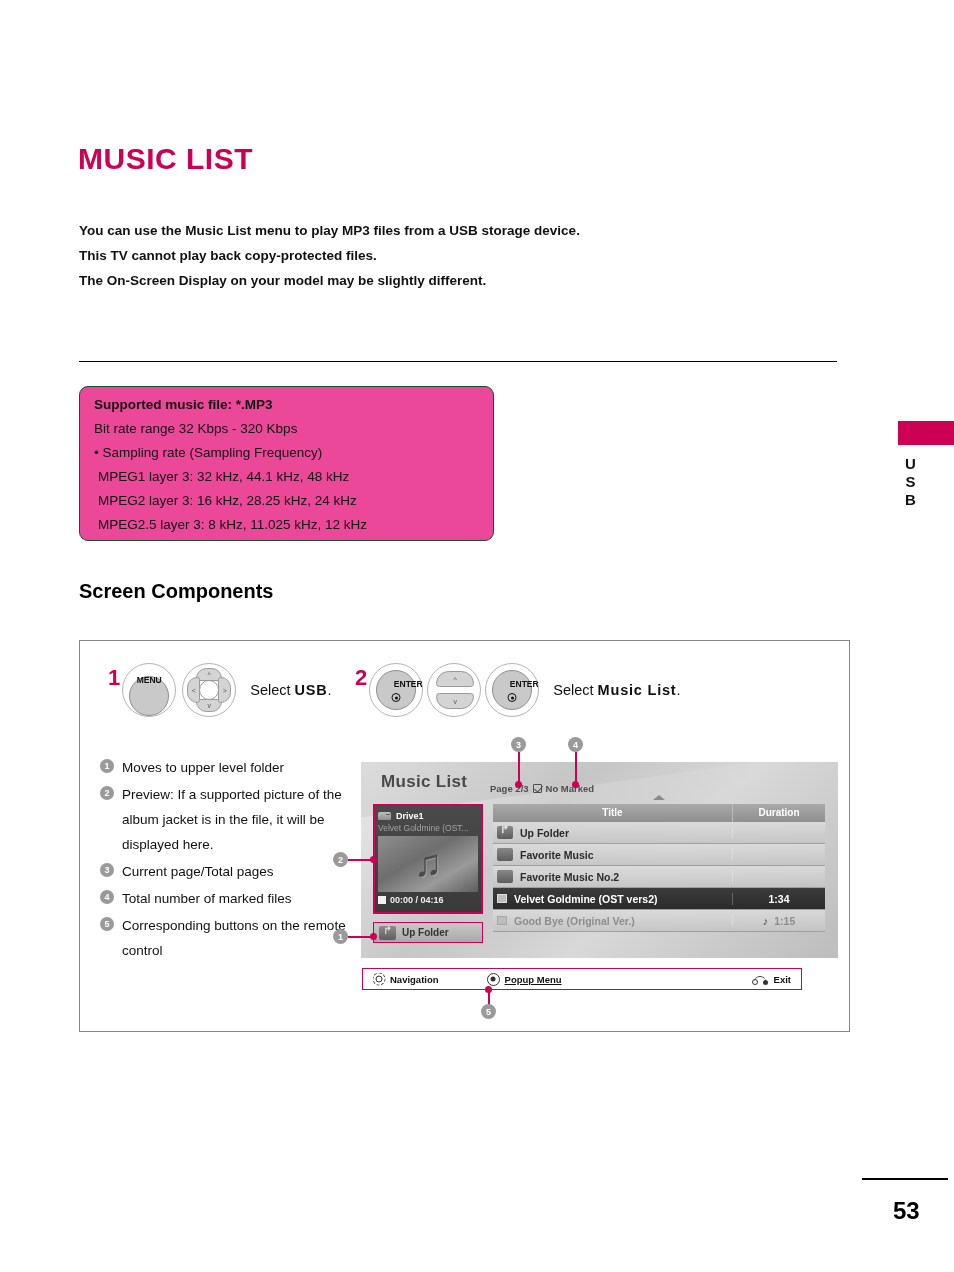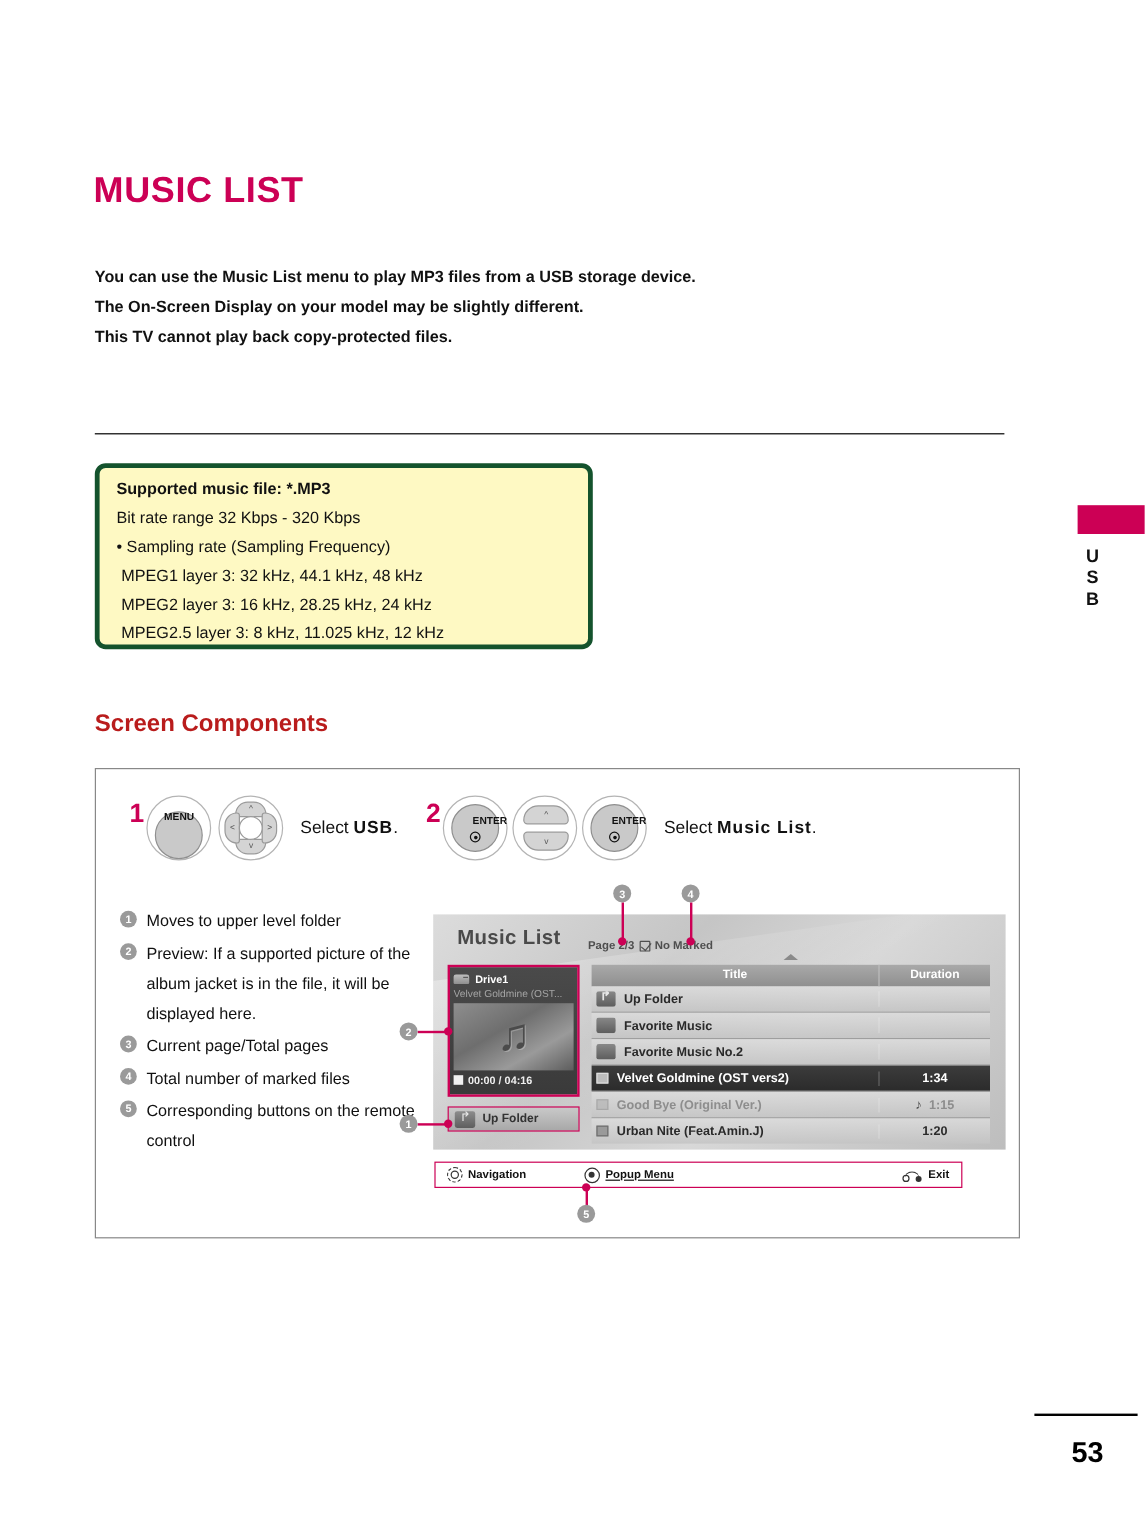--- a/index.html
+++ b/index.html
@@ -50,24 +50,24 @@
     background: #000;
   }
 
   
   .spec-box {
     position: absolute;
     left: 79px;
     top: 386px;
     width: 415px;
     height: 155px;
-    border: 4px solid #14532d;
+    border: 1px solid #14532d;
     border-radius: 9px;
     box-sizing: border-box;
-    background: #fef9c3;
+    background: #ec4899;
   }
   .spec-box .line {
     position: absolute;
     left: 14px;
     font-size: 13.5px;
     line-height: 16px;
     white-space: nowrap;
     color: #111;
   }
   .spec-box .l0 { top: 10px;  font-weight: bold; }
@@ -96,24 +96,24 @@
     letter-spacing: 1px;
     color: #111;
     writing-mode: vertical-rl;
     text-orientation: upright;
   }
 
   
   .section-title {
     position: absolute;
     left: 79px;
-    top: 592px;
+    top: 580px;
     font-size: 20px;
     font-weight: bold;
-    color: #b91c1c;
+    color: #000000;
   }
 
   
   .components-box {
     position: absolute;
     left: 79px;
     top: 640px;
     width: 771px;
     height: 392px;
     border: 1px solid #888;
@@ -664,22 +664,22 @@
     color: #000;
   }
 </style>
 </head>
 <body>
 
 <div class="page-title">MUSIC LIST</div>
 
 <div class="intro">
   <div>You can use the Music List menu to play MP3 files from a USB storage device.</div>
+  <div>This TV cannot play back copy-protected files.</div>
   <div>The On-Screen Display on your model may be slightly different.</div>
-  <div>This TV cannot play back copy-protected files.</div>
 </div>
 
 <div class="rule-top"></div>
 
 <div class="spec-box">
   <div class="line l0">Supported music file: *.MP3</div>
   <div class="line l1">Bit rate range 32 Kbps - 320 Kbps</div>
   <div class="line l2">• Sampling rate (Sampling Frequency)</div>
   <div class="line l3">MPEG1 layer 3: 32 kHz, 44.1 kHz, 48 kHz</div>
   <div class="line l4">MPEG2 layer 3: 16 kHz, 28.25  kHz, 24 kHz</div>
@@ -823,27 +823,20 @@
       <span class="cell-title">
         <span class="mark-box"></span>
         <span>Good Bye (Original Ver.)</span>
       </span>
       <span class="cell-dur">
         <span class="note-small">♪</span>
         <span>1:15</span>
       </span>
     </div>
 
-    <div class="row" style="border-bottom:none;">
-      <span class="cell-title">
-        <span class="mark-box"></span>
-        <span>Urban Nite (Feat.Amin.J)</span>
-      </span>
-      <span class="cell-dur">1:20</span>
-    </div>
 
   </div>
 </div>
 
 <div class="navbar">
   <span class="nav-item nav-navigation">
     <span class="nav-icon-nav"></span>
     <span>Navigation</span>
   </span>
   <span class="nav-item nav-popup">

